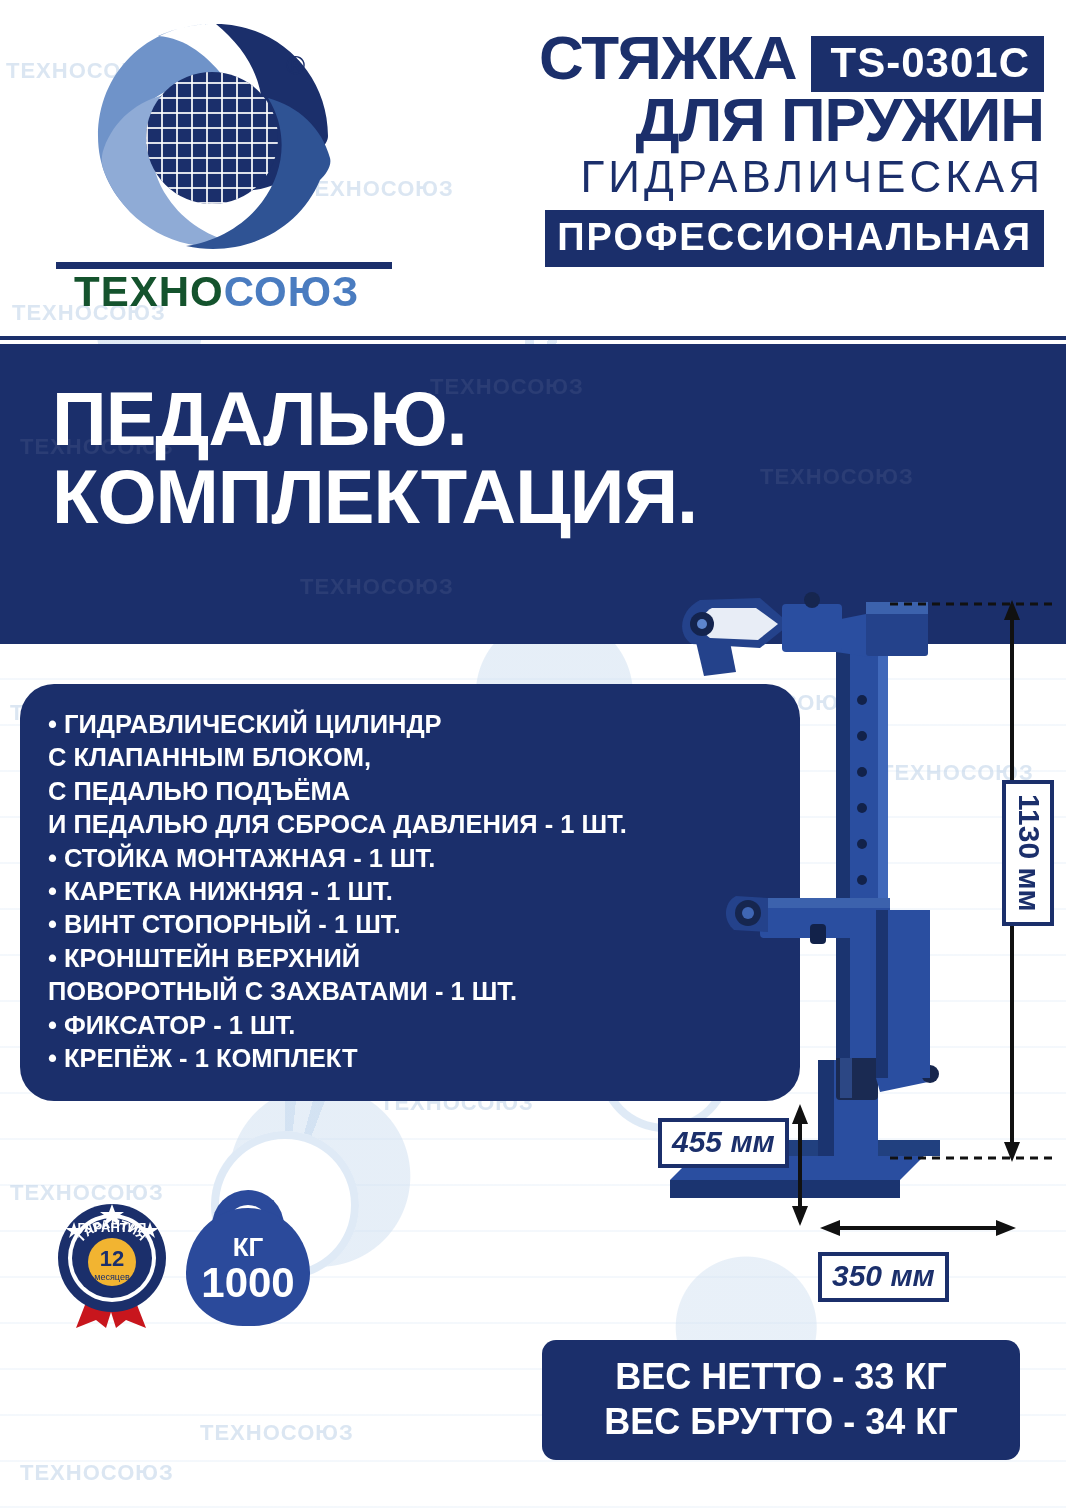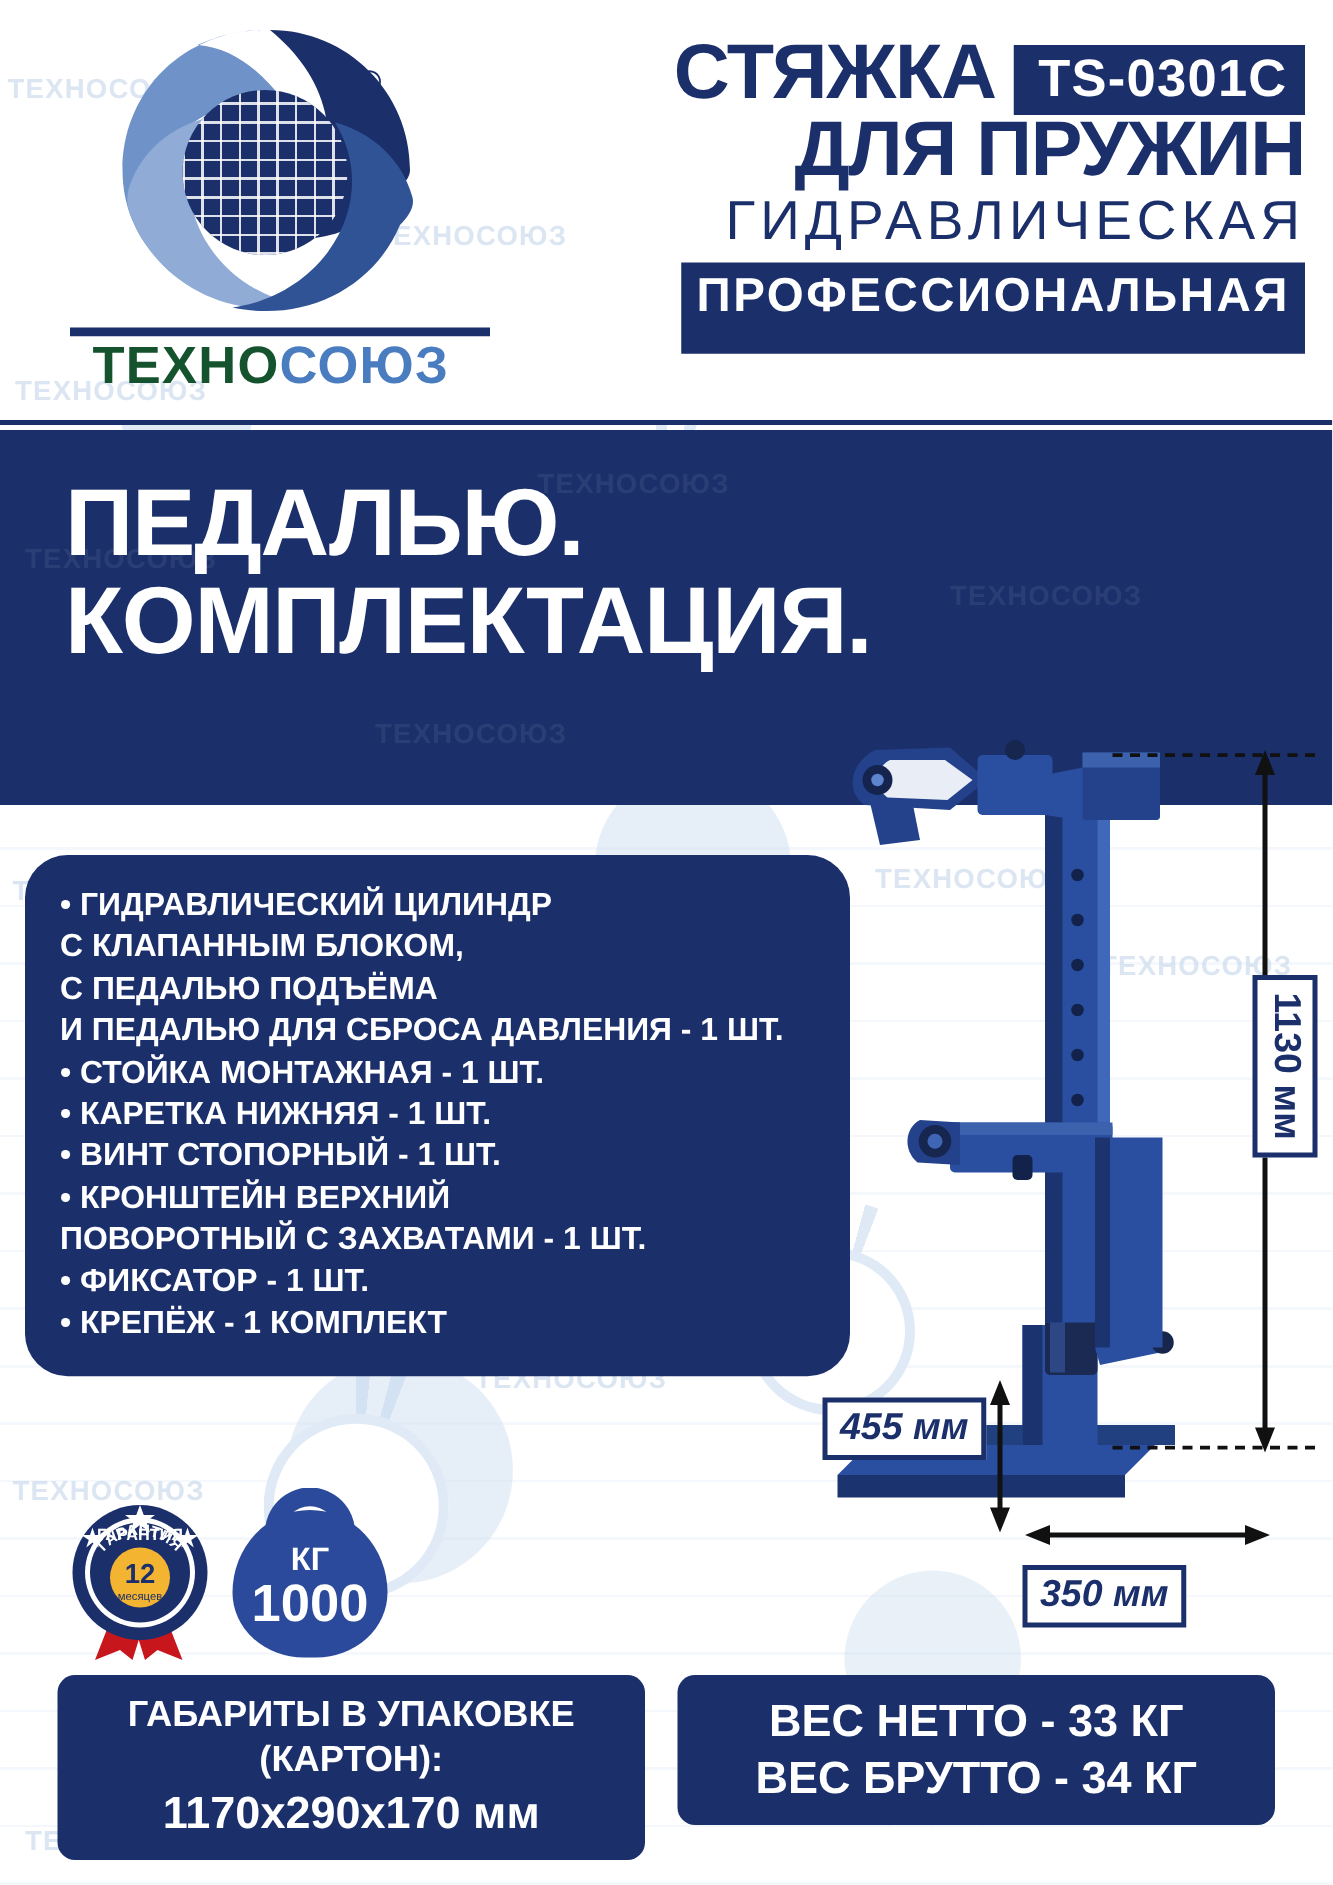--- a/index.html
+++ b/index.html
@@ -138,21 +138,21 @@
   .t-hydro {
     font-size: 44px; font-weight: normal; color: #1b2f6b;
     letter-spacing: 4px; line-height: 1.1;
     margin-top: 2px;
   }
   .t-prof {
     display: inline-block;
     background: #1b2f6b; color: #ffffff;
     font-size: 38px; font-weight: bold;
     letter-spacing: 2px;
-    padding: 6px 12px 24px 12px;
+    padding: 6px 12px 8px 12px;
     margin-top: 8px;
   }
 
   
   .band {
     position: absolute;
     left: 0; top: 344px; width: 1066px; height: 300px;
     background: #1b2f6b;
     overflow: hidden;
   }
@@ -164,21 +164,21 @@
     font-size: 76px;
     font-weight: bold;
     line-height: 1.02;
     letter-spacing: -1px;
   }
 
   
   .spec-card {
     position: absolute;
     left: 20px; top: 684px;
-    width: 660px;
+    width: 780px;
     background: #1b2f6b;
     border-radius: 34px;
     padding: 24px 28px 26px 28px;
     color: #ffffff;
   }
   .spec-item {
     font-size: 25.5px;
     font-weight: bold;
     line-height: 1.31;
     letter-spacing: 0px;
@@ -431,23 +431,19 @@
 
   <div class="badge-weight">
     <div class="kettle-handle"></div>
     <div class="kettle"></div>
     <div class="kettle-txt">
       <div class="kettle-kg">КГ</div>
       <div class="kettle-num">1000</div>
     </div>
   </div>
 
-  <div class="info-box" id="pkg-box">
-    <div class="l1">ГАБАРИТЫ В УПАКОВКЕ (КАРТОН):</div>
-    <div class="l2">1170x290x170 мм</div>
-  </div>
 
   <div class="info-box" id="weight-box">
     <div class="l2">ВЕС НЕТТО - 33 КГ</div>
     <div class="l2">ВЕС БРУТТО - 34 КГ</div>
   </div>
 
 </div>
 
 </body></html>

